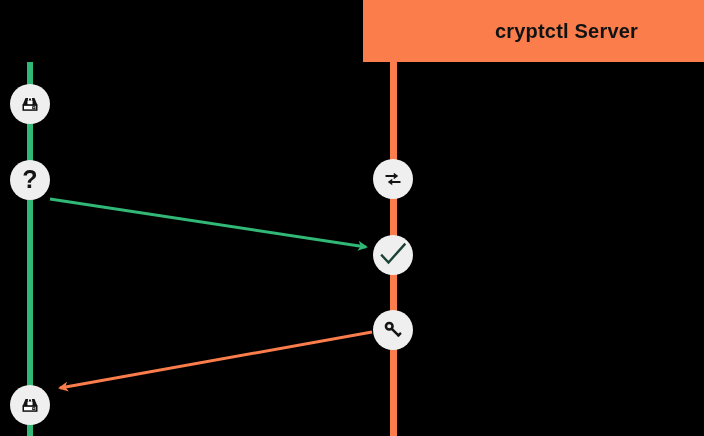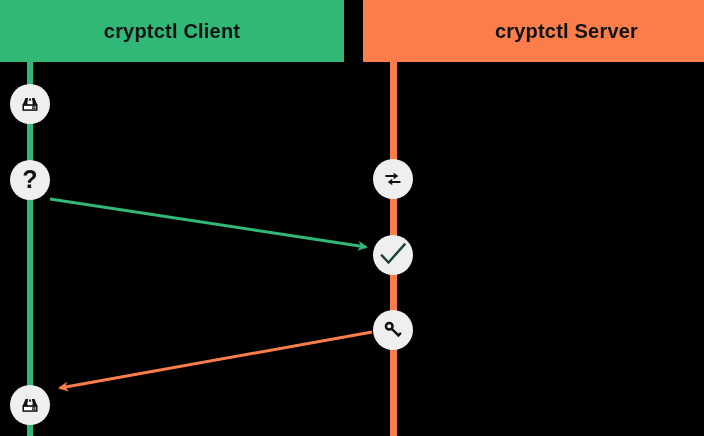--- a/index.html
+++ b/index.html
@@ -32,23 +32,20 @@
     font-size:25px;font-weight:700;color:#141414;line-height:1;
     transform:translateY(-1px);
     font-family:"Liberation Sans",sans-serif;
   }
 </style>
 </head>
 <body>
 
 <div id="stage">
 
-  <div class="actor-header" id="client-header">
-    <span>cryptctl Client</span>
-  </div>
   <div class="actor-header" id="server-header">
     <span>cryptctl Server</span>
   </div>
 
   <div class="lifeline" id="client-lifeline"></div>
   <div class="lifeline" id="server-lifeline"></div>
 
   <svg id="arrow-layer" viewBox="0 0 704 436" xmlns="http://www.w3.org/2000/svg">
     <defs>
       <marker id="head-green" markerUnits="userSpaceOnUse" markerWidth="14" markerHeight="14" refX="8" refY="5" orient="auto">

